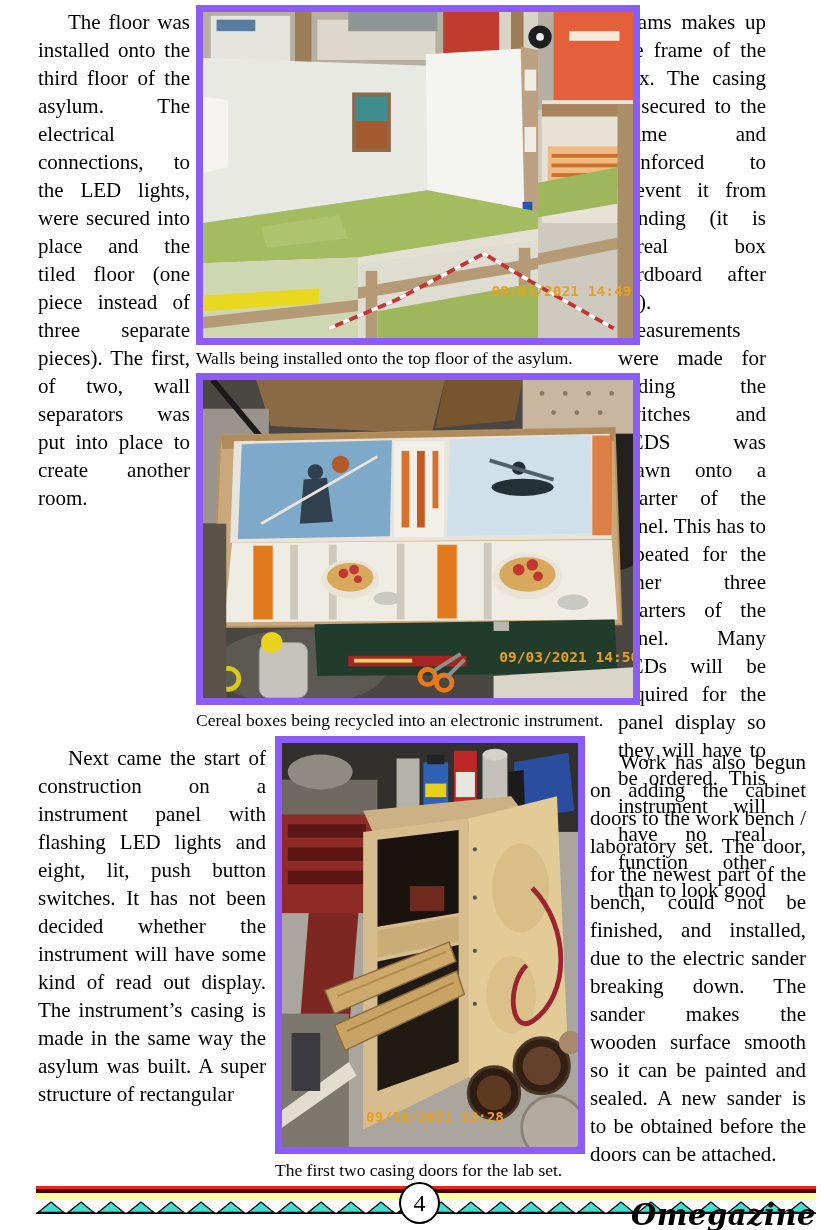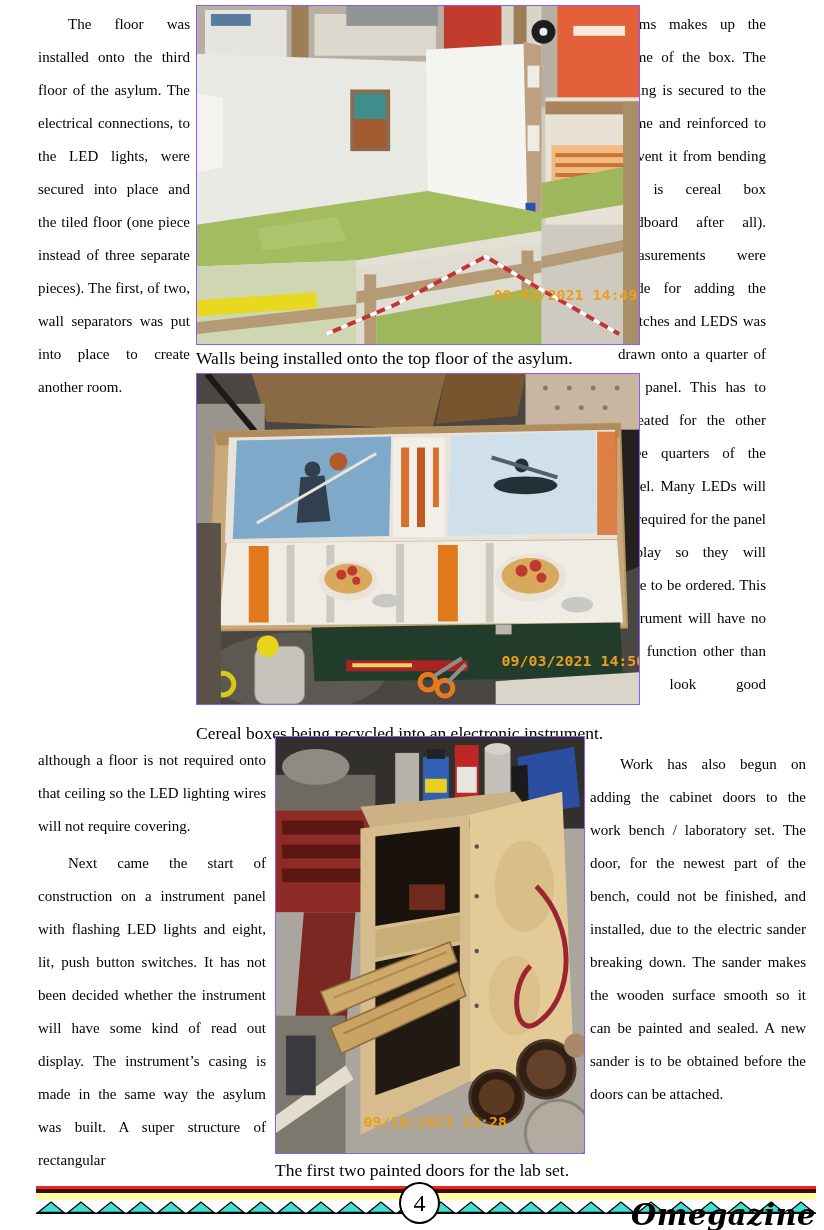--- a/index.html
+++ b/index.html
@@ -1,25 +1,25 @@
 <!DOCTYPE html>
 <html><head>
 <meta charset="utf-8">
 <style>
   html,body{margin:0;padding:0;}
   body{
     width:824px;height:1230px;background:#ffffff;position:relative;
     font-family:"Liberation Serif",serif;color:#000;overflow:hidden;
   }
   .abs{position:absolute;}
-  .col{font-size:15px;line-height:33px;text-align:justify;}
+  .col{font-size:21px;line-height:28px;text-align:justify;}
   .col p{margin:0 0 4px 0;}
   .col p.indent{text-indent:30px;}
   .col p.cont{text-align-last:justify;}
-  .photo{box-sizing:border-box;border:1px solid #8b5cf6;background:#a16207;}
+  .photo{box-sizing:border-box;border:7px solid #8b5cf6;background:#a16207;}
   .photo svg{display:block;width:100%;height:100%;}
   .caption{font-size:17.5px;text-align:left;line-height:21px;}
   .ts{font-family:"DejaVu Sans Mono",monospace;font-weight:bold;}
   
   .fb-red{height:3px;background:#e8281e;}
   .fb-maroon{height:4px;background:#420a08;}
   .fb-yellow{height:7px;background:#ffffa6;}
   .badge{
     box-sizing:border-box;width:41px;height:42px;background:#fff;
     border:2.5px solid #000;border-radius:50%;display:flex;
@@ -31,21 +31,20 @@
   }
 </style>
 </head>
 <body>
 
 <section class="abs col" style="left:38px;top:8px;width:152px;">
   <p class="indent">The floor was installed onto the third floor of the asylum. The electrical connections, to the LED lights, were secured into place and the tiled floor (one piece instead of three separate pieces). The first, of two, wall separators was put into place to create another room.</p>
 </section>
 
 <section class="abs col" style="left:38px;top:744px;width:228px;">
-  <p>although a floor is not required onto that ceiling so the LED lighting wires will not require covering.</p>
   <p class="indent">Next came the start of construction on a instrument panel with flashing LED lights and eight, lit, push button switches. It has not been decided whether the instrument will have some kind of read out display. The instrument’s casing is made in the same way the asylum was built. A super structure of rectangular</p>
 </section>
 
 <section class="abs col" style="left:618px;top:8px;width:148px;">
   <p class="cont">beams makes up the frame of the box. The casing is secured to the frame and reinforced to prevent it from bending (it is cereal box cardboard after all). Measurements were made for adding the switches and LEDS was drawn onto a quarter of the panel. This has to repeated for the other three quarters of the panel. Many LEDs will be required for the panel display so they will have to be ordered. This instrument will have no real function other than to look good</p>
 </section>
 
 <section class="abs col" style="left:590px;top:748px;width:216px;">
   <p class="indent">Work has also begun on adding the cabinet doors to the work bench / laboratory set. The door, for the newest part of the bench, could not be finished, and installed, due to the electric sander breaking down. The sander makes the wooden surface smooth so it can be painted and sealed. A new sander is to be obtained before the doors can be attached.</p>
 </section>
@@ -185,21 +184,21 @@
     <circle cx="232" cy="310" r="8" fill="none" stroke="#e87818" stroke-width="5"></circle>
     <circle cx="249" cy="316" r="8" fill="none" stroke="#e87818" stroke-width="5"></circle>
     <line x1="238" y1="304" x2="266" y2="286" stroke="#8f8f8a" stroke-width="4"></line>
     <line x1="252" y1="310" x2="270" y2="292" stroke="#8f8f8a" stroke-width="4"></line>
 
     <polygon points="300,309 444,300 444,332 300,332" fill="#d9d5c9"></polygon>
     <rect x="0" y="150" width="24" height="182" fill="#5a5248"></rect>
     <text x="306" y="294" font-size="15" class="ts" fill="#e8a01f">09/03/2021 14:50</text>
   </svg>
 </figure>
-<figcaption class="abs caption" style="left:196px;top:710px;width:444px;margin-top:13px;">Cereal boxes being recycled into an electronic instrument.</figcaption>
+<figcaption class="abs caption" style="left:196px;top:710px;width:444px;">Cereal boxes being recycled into an electronic instrument.</figcaption>
 
 <figure class="abs photo" style="left:275px;top:736px;width:310px;height:418px;margin:0;">
   <svg viewBox="0 0 310 418" preserveAspectRatio="none">
     <rect width="310" height="418" fill="#aaa69e"></rect>
     <rect x="0" y="0" width="310" height="92" fill="#31302c"></rect>
 
     <rect x="0" y="38" width="100" height="84" fill="#6e6a62"></rect>
     <ellipse cx="40" cy="30" rx="34" ry="18" fill="#8f8b82"></ellipse>
     <rect x="0" y="74" width="95" height="102" fill="#8f2b26"></rect>
     <rect x="6" y="84" width="82" height="14" fill="#5c1714"></rect>
@@ -246,21 +245,21 @@
 
     <circle cx="222" cy="362" r="27" fill="#2e1c12" stroke="#4a3626" stroke-width="3"></circle>
     <circle cx="222" cy="362" r="18" fill="#5c3a22"></circle>
     <circle cx="272" cy="334" r="29" fill="#332014" stroke="#4a3626" stroke-width="3"></circle>
     <circle cx="272" cy="334" r="20" fill="#63412a"></circle>
     <circle cx="284" cy="398" r="33" fill="#b3aba0" stroke="#8a8378" stroke-width="3"></circle>
     <circle cx="302" cy="310" r="12" fill="#a8896a"></circle>
     <text x="88" y="392" font-size="15" class="ts" fill="#e8a01f">09/10/2021 13:28</text>
   </svg>
 </figure>
-<figcaption class="abs caption" style="left:275px;top:1160px;width:310px;">The first two painted doors for the lab set.</figcaption>
+<figcaption class="abs caption" style="left:275px;top:1160px;width:310px;">The first two casing doors for the lab set.</figcaption>
 
 <div class="abs" style="left:36px;top:1186px;width:780px;height:28px;">
   <div class="fb-red"></div>
   <div class="fb-maroon"></div>
   <div class="fb-yellow"></div>
   <svg width="780" height="14">
     <defs>
       <pattern id="tri" width="30" height="14" patternUnits="userSpaceOnUse">
         <polygon points="2,12.5 15,2 28,12.5" fill="#3fe0d2" stroke="#000" stroke-width="1.3"></polygon>
       </pattern>

